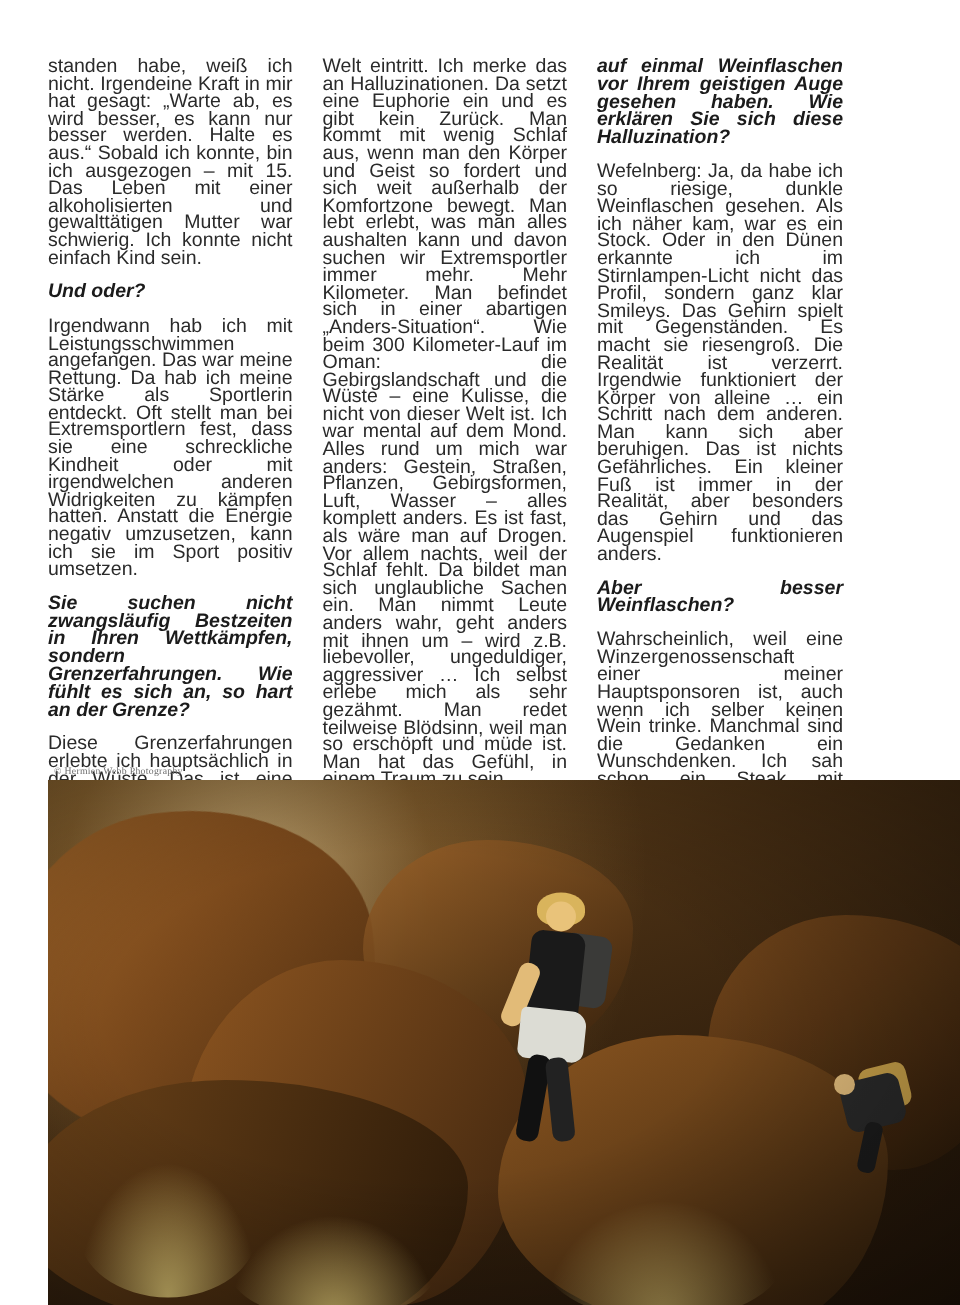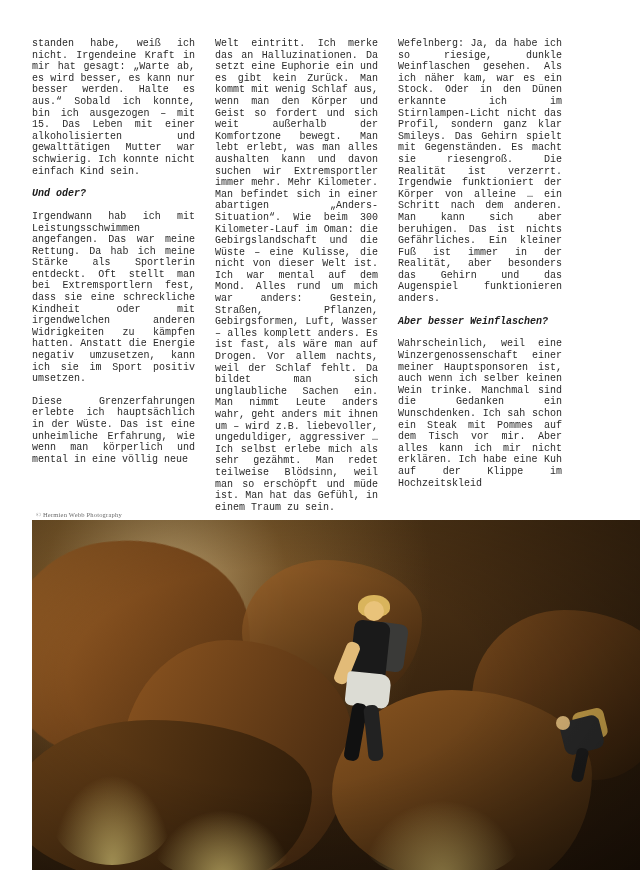--- a/index.html
+++ b/index.html
@@ -28,25 +28,24 @@
     height: 520px;
     display: flex;
     gap: 0px;
     padding: 38px 0 0 0;
     box-sizing: border-box;
   }
   .col {
     width: 175px;
     padding: 0 12px 0 0;
     box-sizing: border-box;
-    font-size: 10px;
+    font-size: 13px;
     line-height: 11.6px;
     color: #2a2a2a;
     text-align: justify;
-    font-family: Liberation Mono, monospace;
   }
   .col.first { margin-left: 32px; }
   .col.second { margin-left: 8px; }
   .col.third { margin-left: 8px; width: 180px; padding-right: 16px;}
   .col p {
     margin: 0 0 11px 0;
   }
   .q {
     font-style: italic;
     font-weight: bold;
@@ -127,28 +126,30 @@
 <body>
 
 <div class="page">
 
   <div class="columns">
 
     <div class="col first">
       <p>standen habe, weiß ich nicht. Irgendeine Kraft in mir hat gesagt: „Warte ab, es wird besser, es kann nur besser werden. Halte es aus.“ Sobald ich konnte, bin ich ausgezogen – mit 15. Das Leben mit einer alkoholisierten und gewalttätigen Mutter war schwierig. Ich konnte nicht einfach Kind sein.</p>
       <p class="q">Und oder?</p>
       <p>Irgendwann hab ich mit Leistungsschwimmen angefangen. Das war meine Rettung. Da hab ich meine Stärke als Sportlerin entdeckt. Oft stellt man bei Extremsportlern fest, dass sie eine schreckliche Kindheit oder mit irgendwelchen anderen Widrigkeiten zu kämpfen hatten. Anstatt die Energie negativ umzusetzen, kann ich sie im Sport positiv umsetzen.</p>
+      <p class="q">Sie suchen nicht zwangsläufig Bestzeiten in Ihren Wettkämpfen, sondern Grenzerfahrungen. Wie fühlt es sich an, so hart an der Grenze?</p>
       <p>Diese Grenzerfahrungen erlebte ich hauptsächlich in der Wüste. Das ist eine unheimliche Erfahrung, wie wenn man körperlich und mental in eine völlig neue</p>
     </div>
 
     <div class="col second">
       <p>Welt eintritt. Ich merke das an Halluzinationen. Da setzt eine Euphorie ein und es gibt kein Zurück. Man kommt mit wenig Schlaf aus, wenn man den Körper und Geist so fordert und sich weit außerhalb der Komfortzone bewegt. Man lebt erlebt, was man alles aushalten kann und davon suchen wir Extremsportler immer mehr. Mehr Kilometer. Man befindet sich in einer abartigen „Anders-Situation“. Wie beim 300 Kilometer-Lauf im Oman: die Gebirgslandschaft und die Wüste – eine Kulisse, die nicht von dieser Welt ist. Ich war mental auf dem Mond. Alles rund um mich war anders: Gestein, Straßen, Pflanzen, Gebirgsformen, Luft, Wasser – alles komplett anders. Es ist fast, als wäre man auf Drogen. Vor allem nachts, weil der Schlaf fehlt. Da bildet man sich unglaubliche Sachen ein. Man nimmt Leute anders wahr, geht anders mit ihnen um – wird z.B. liebevoller, ungeduldiger, aggressiver … Ich selbst erlebe mich als sehr gezähmt. Man redet teilweise Blödsinn, weil man so erschöpft und müde ist. Man hat das Gefühl, in einem Traum zu sein.</p>
     </div>
 
     <div class="col third">
+      <p class="q">auf einmal Weinflaschen vor Ihrem geistigen Auge gesehen haben. Wie erklären Sie sich diese Halluzination?</p>
       <p>Wefelnberg: Ja, da habe ich so riesige, dunkle Weinflaschen gesehen. Als ich näher kam, war es ein Stock. Oder in den Dünen erkannte ich im Stirnlampen-Licht nicht das Profil, sondern ganz klar Smileys. Das Gehirn spielt mit Gegenständen. Es macht sie riesengroß. Die Realität ist verzerrt. Irgendwie funktioniert der Körper von alleine … ein Schritt nach dem anderen. Man kann sich aber beruhigen. Das ist nichts Gefährliches. Ein kleiner Fuß ist immer in der Realität, aber besonders das Gehirn und das Augenspiel funktionieren anders.</p>
       <p class="q">Aber besser Weinflaschen?</p>
       <p>Wahrscheinlich, weil eine Winzergenossenschaft einer meiner Hauptsponsoren ist, auch wenn ich selber keinen Wein trinke. Manchmal sind die Gedanken ein Wunschdenken. Ich sah schon ein Steak mit Pommes auf dem Tisch vor mir. Aber alles kann ich mir nicht erklären. Ich habe eine Kuh auf der Klippe im Hochzeitskleid</p>
     </div>
 
   </div>
 
   <div class="photo">
     <div class="photo-sky"></div>
     <div class="rock-mass r1"></div>

